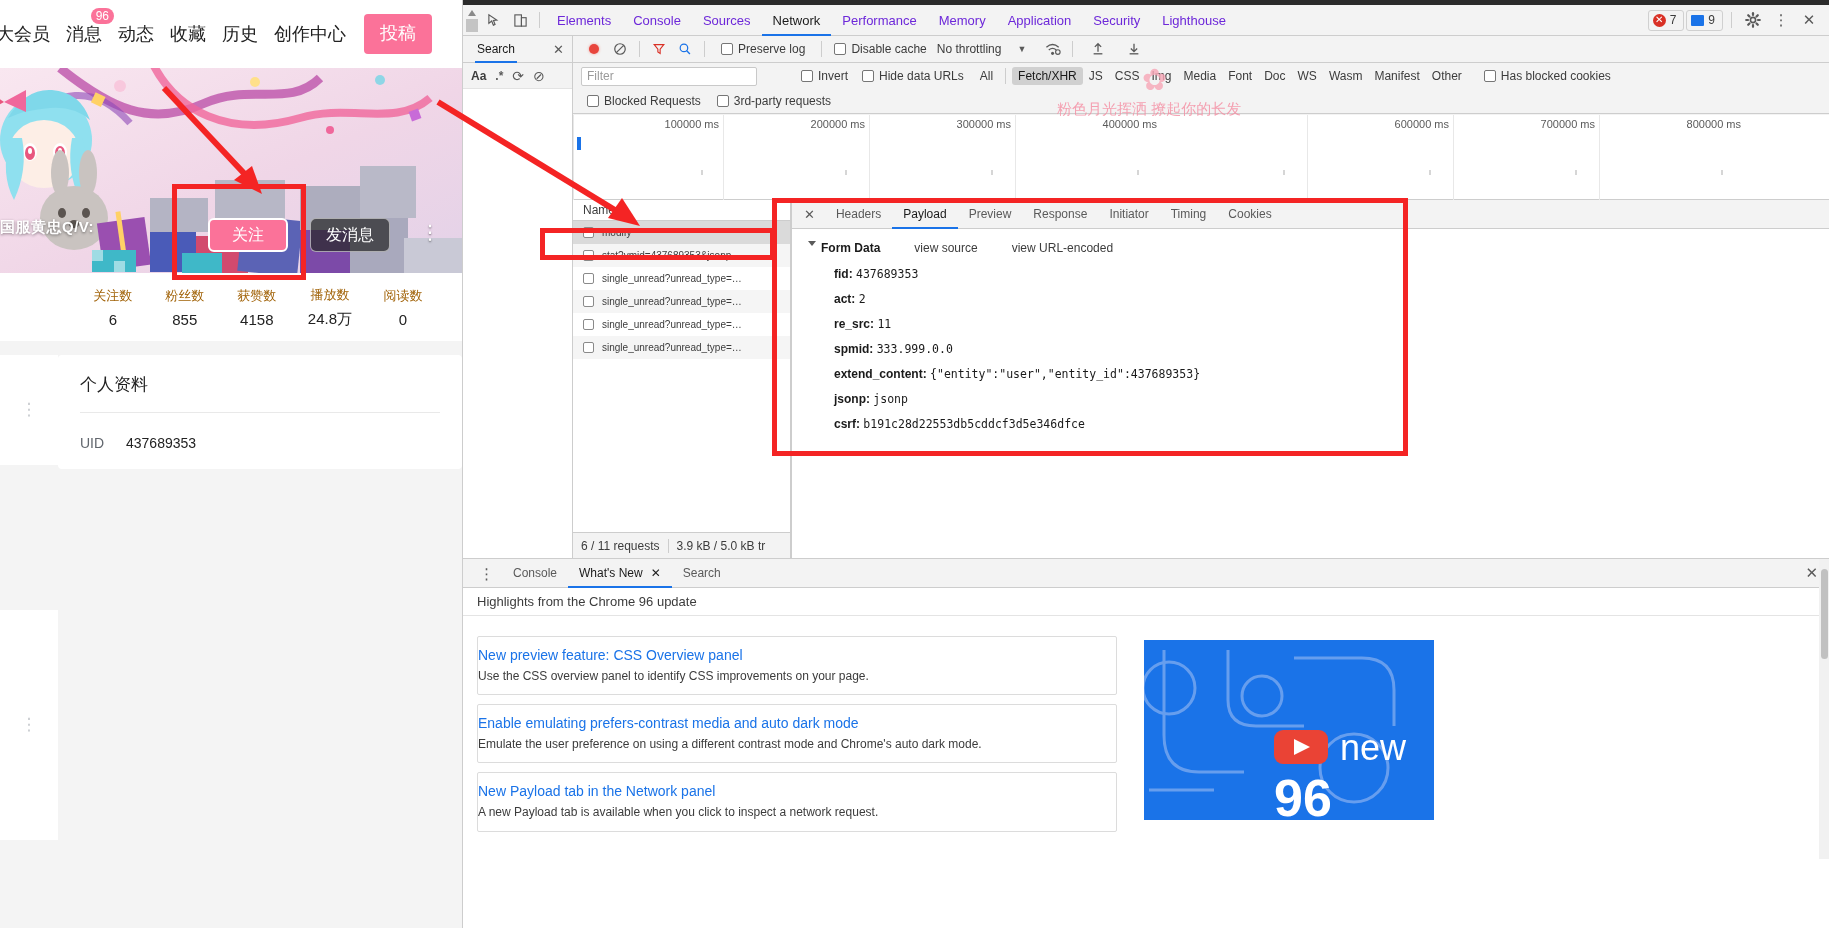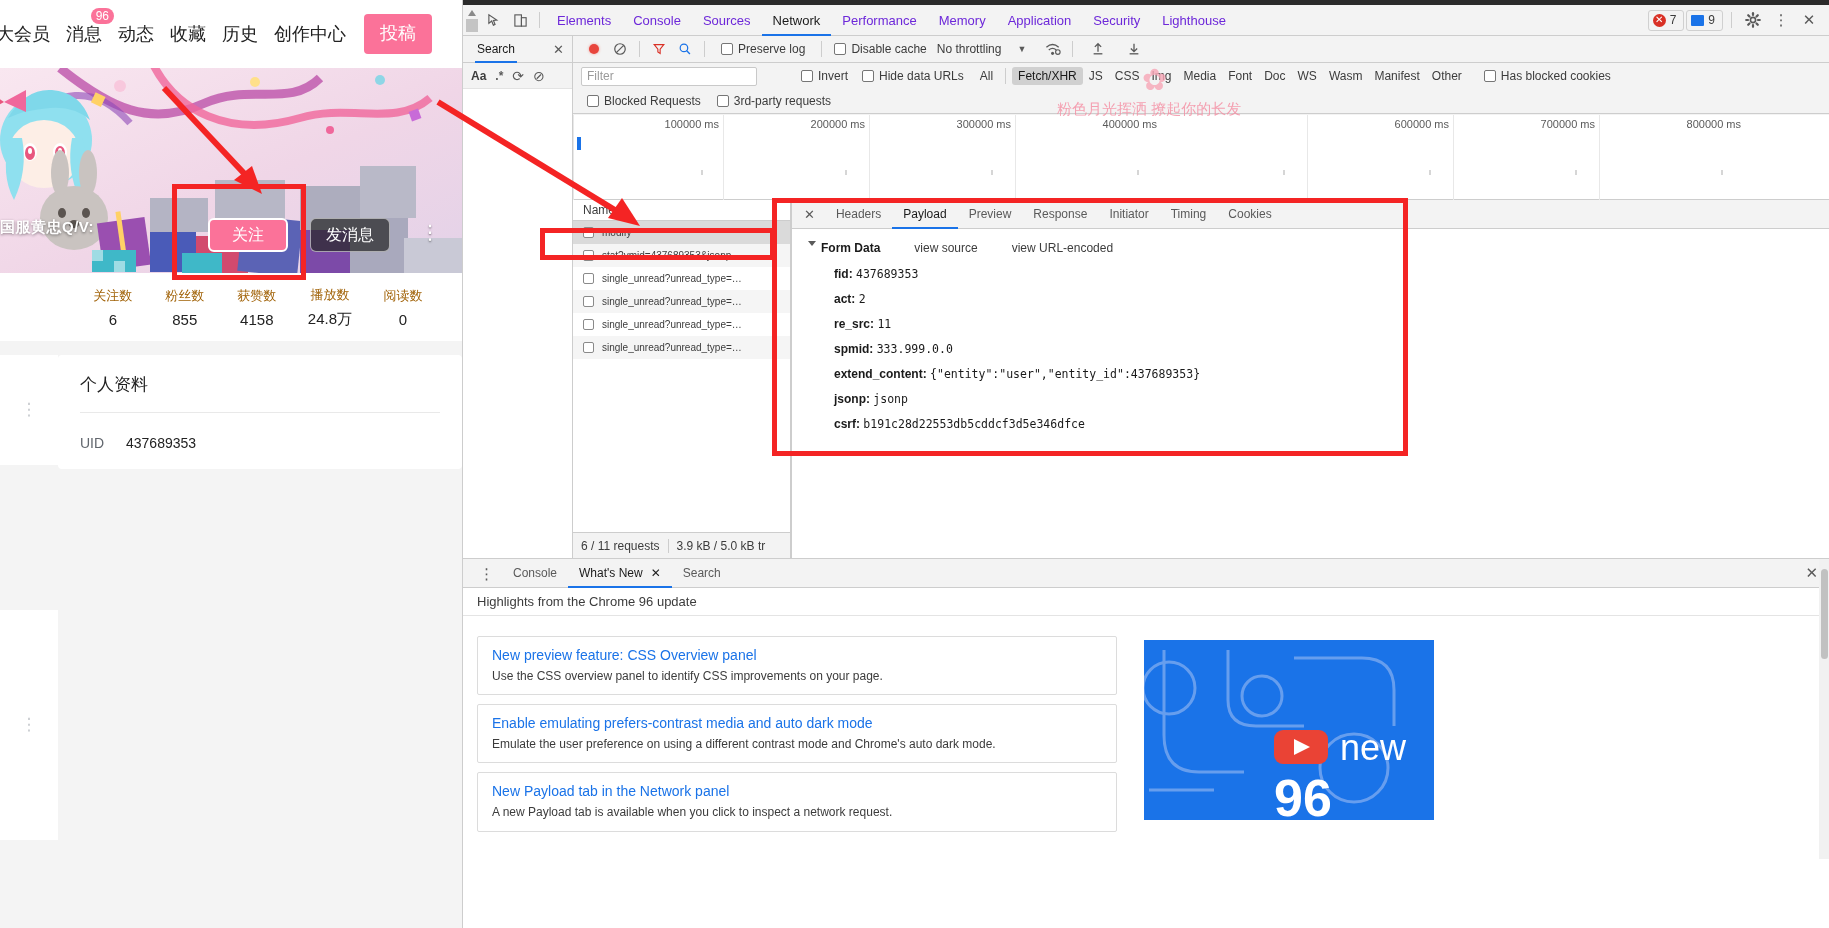--- a/index.html
+++ b/index.html
@@ -291,21 +291,21 @@
             font-size: 12px; color: #5a5a5a; cursor: pointer; }
   .dw-tab.active { color: #1a1a1a; box-shadow: inset 0 -2px 0 #1a73e8; }
   #drawer-close { margin-left: auto; padding-right: 12px; cursor: pointer; color: #5a5a5a; font-size: 15px; }
   #whatsnew-hdr {
     height: 28px; display: flex; align-items: center; padding-left: 14px;
     font-size: 13px; color: #3c3c3c; border-bottom: 1px solid #e4e4e4;
   }
   #whatsnew-body { display: flex; padding: 20px 0 0 0; }
   #wn-list { width: 640px; margin-left: 14px; }
   .wn-card {
-    border: 1px solid #dcdcdc; border-radius: 2px; padding: 10px 14px; margin-bottom: 9px;
+    border: 1px solid #dcdcdc; border-radius: 2px; padding: 10px 0; margin-bottom: 9px;
     background: #fff;
   }
   .wn-title { color: #1a73e8; font-size: 14px; margin-bottom: 5px; cursor: pointer; }
   .wn-desc { color: #3c3c3c; font-size: 12px; line-height: 1.35; }
   #wn-img {
     width: 290px; height: 180px; margin-left: 27px; margin-top: 4px;
     background: #1a73e8; position: relative; overflow: hidden;
   }
 
   

